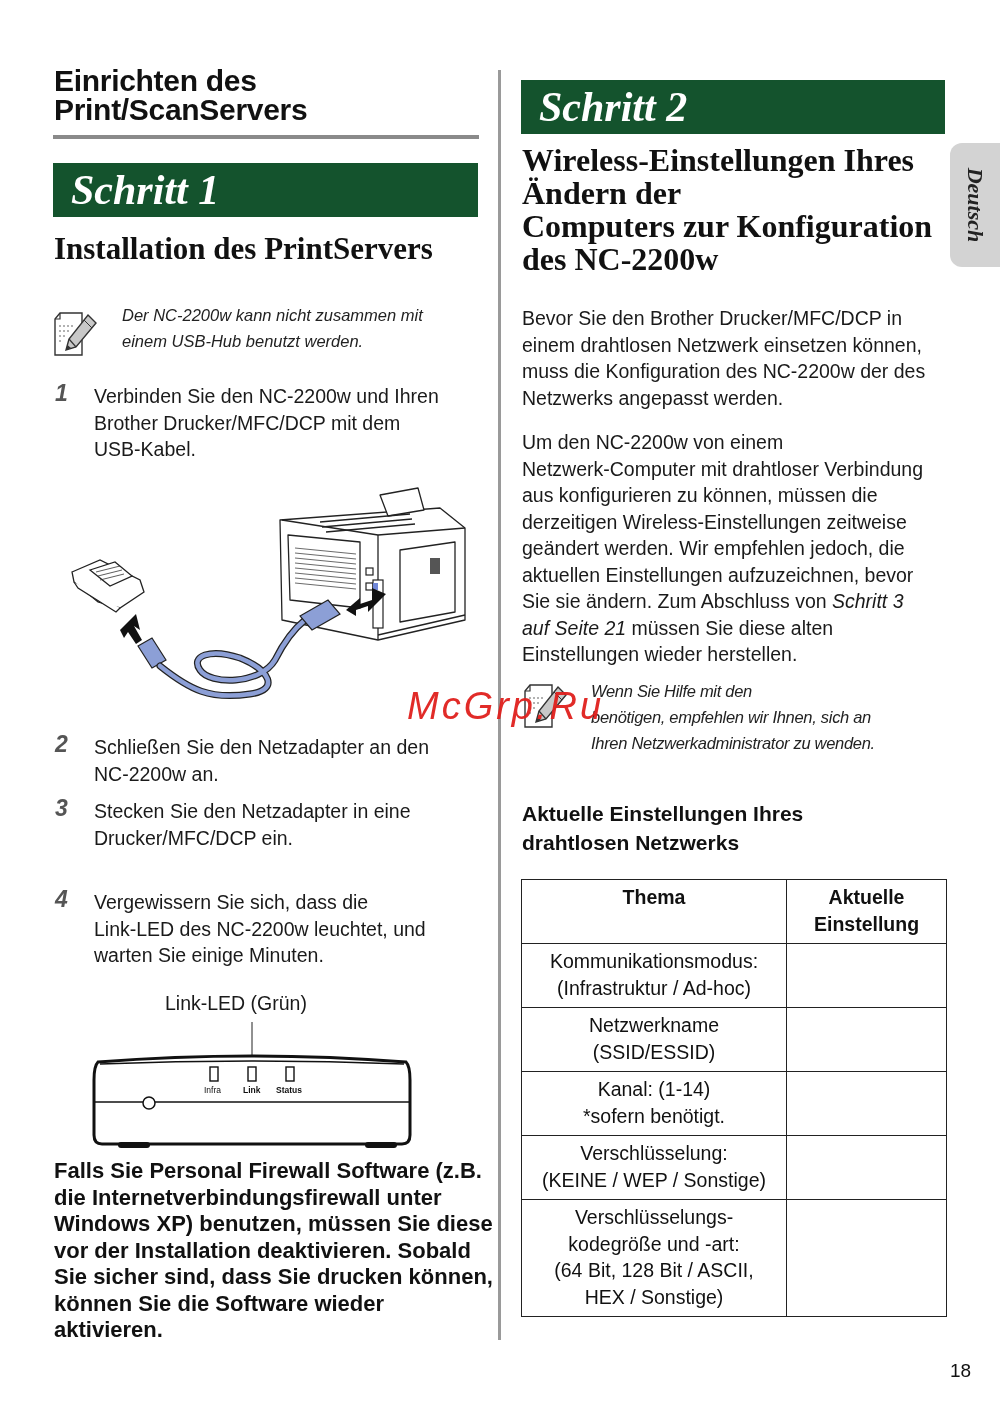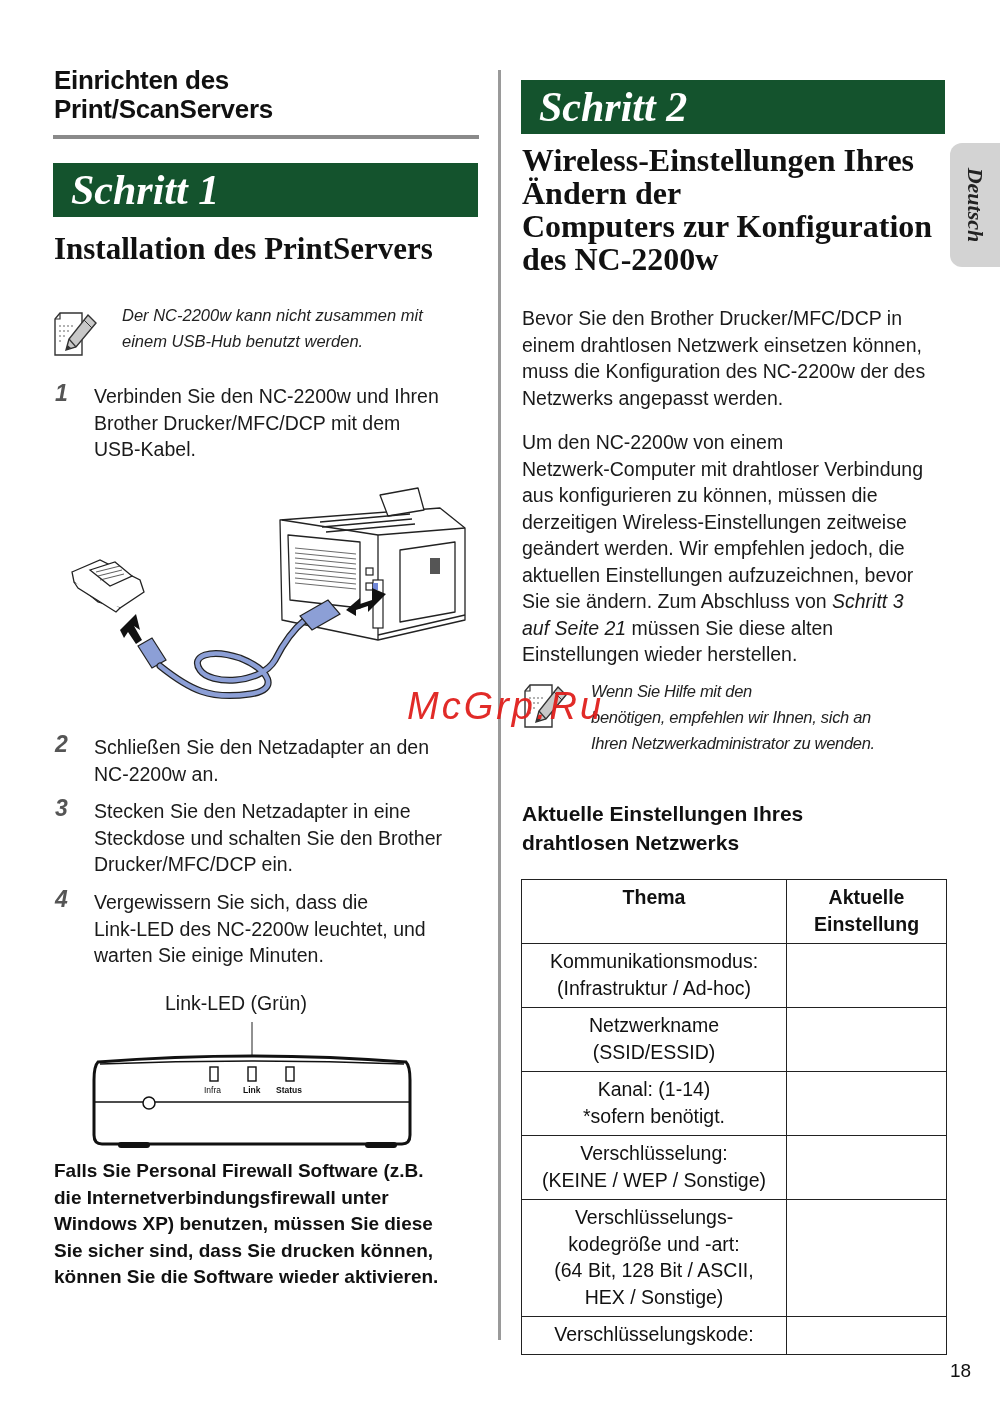--- a/index.html
+++ b/index.html
@@ -1,37 +1,37 @@
 <!DOCTYPE html>
 <html><head>
 <meta charset="utf-8">
 <style>
   html, body { margin:0; padding:0; background:#fff; }
   body { width:1000px; height:1415px; position:relative; overflow:hidden;
          font-family:"Liberation Sans", sans-serif; color:#111; }
   .abs { position:absolute; }
 
   
-  .main-title { left:54px; top:66px; font-size:26px; font-weight:bold; line-height:29px; letter-spacing:-0.3px; }
+  .main-title { left:54px; top:66px; font-size:30px; font-weight:bold; line-height:29px; letter-spacing:-0.3px; }
   .title-rule { left:53px; top:135px; width:426px; height:4px; background:#8a8a8a; }
   .step-banner { background:#14532d; color:#fff; font-family:"Liberation Serif", serif; font-style:italic; font-weight:bold;
                  font-size:42px; line-height:54px; padding-left:18px; box-sizing:border-box; }
   .banner1 { left:53px; top:163px; width:425px; height:54px; }
   .banner2 { left:521px; top:80px; width:424px; height:54px; }
   .serif-h { font-family:"Liberation Serif", serif; font-weight:bold; color:#111; }
   .h-install { left:54px; top:231px; font-size:31px; line-height:36px; }
 
   .note-icon { width:44px; height:46px; }
   .note-text { font-style:italic; font-size:16.5px; line-height:26px; color:#222; }
 
   .step { font-size:19.5px; line-height:26.5px; color:#1a1a1a; }
   .step-num { position:absolute; font-weight:bold; font-style:italic; font-size:23px; color:#555; }
   .step-text { position:absolute; left:94px; width:400px; }
 
-  .bold-para { left:54px; top:1158px; width:440px; font-size:19px; font-weight:bold; line-height:26.5px; color:#111; }
+  .bold-para { left:54px; top:1158px; width:440px; font-size:22px; font-weight:bold; line-height:26.5px; color:#111; }
 
   .col-divider { left:498px; top:70px; width:3px; height:1270px; background:#9a9a9a; }
 
   
   .h-step2 { left:522px; top:144px; font-size:32px; line-height:33px; width:430px; }
   .body-para { font-size:19.5px; line-height:26.5px; color:#1a1a1a; width:430px; }
   .sub-h { left:522px; top:800px; font-size:21px; font-weight:bold; line-height:28.5px; color:#111; }
 
   table.settings { position:absolute; left:521px; top:879px; width:426px; border-collapse:collapse; font-size:19.5px; line-height:26.5px; }
   table.settings td, table.settings th { border:1.5px solid #222; vertical-align:top; text-align:center; padding:4px 9px 6px 9px; }
@@ -160,21 +160,20 @@
   <span class="step-num" style="left:55px; top:-3px;">2</span>
   <div class="step-text" style="top:0;">
     <div>Schließen Sie den Netzadapter an den</div>
     <div>NC-2200w an.</div>
   </div>
 </div>
 <div class="abs step" style="left:0; top:798px; width:500px; height:85px;">
   <span class="step-num" style="left:55px; top:-3px;">3</span>
   <div class="step-text" style="top:0;">
     <div>Stecken Sie den Netzadapter in eine</div>
-    <div>Steckdose und schalten Sie den Brother</div>
     <div>Drucker/MFC/DCP ein.</div>
   </div>
 </div>
 <div class="abs step" style="left:0; top:889px; width:500px; height:85px;">
   <span class="step-num" style="left:55px; top:-3px;">4</span>
   <div class="step-text" style="top:0;">
     <div>Vergewissern Sie sich, dass die</div>
     <div>Link-LED des NC-2200w leuchtet, und</div>
     <div>warten Sie einige Minuten.</div>
   </div>
@@ -196,20 +195,21 @@
   </svg>
   <span class="abs" style="left:114px; top:65px; font-size:8.5px; font-weight:normal;">Infra</span>
   <span class="abs" style="left:153px; top:65px; font-size:8.5px; font-weight:bold;">Link</span>
   <span class="abs" style="left:186px; top:65px; font-size:8.5px; font-weight:bold;">Status</span>
 </div>
 
 <div class="abs bold-para">
   <div>Falls Sie Personal Firewall Software (z.B.</div>
   <div>die Internetverbindungsfirewall unter</div>
   <div>Windows XP) benutzen, müssen Sie diese</div>
+  <div>vor der Installation deaktivieren. Sobald</div>
   <div>Sie sicher sind, dass Sie drucken können,</div>
   <div>können Sie die Software wieder aktivieren.</div>
 </div>
 
 <div class="abs col-divider"></div>
 
 <div class="abs step-banner banner2">Schritt 2</div>
 
 <div class="abs serif-h h-step2">
   <div>Wireless-Einstellungen Ihres</div>
@@ -308,26 +308,20 @@
     </tr>
     <tr>
       <td class="c1" style="height:106px;">
         <div>Verschlüsselungs-</div>
         <div>kodegröße und -art:</div>
         <div>(64 Bit, 128 Bit / ASCII,</div>
         <div>HEX / Sonstige)</div>
       </td>
       <td></td>
     </tr>
-    <tr>
-      <td class="c1" style="height:26px;">
-        <div>Verschlüsselungskode:</div>
-      </td>
-      <td></td>
-    </tr>
   </tbody>
 </table>
 
 <div class="abs side-tab">
   <span>Deutsch</span>
 </div>
 
 <div class="abs page-num">18</div>
 
 <div class="abs watermark">McGrp.Ru</div>

